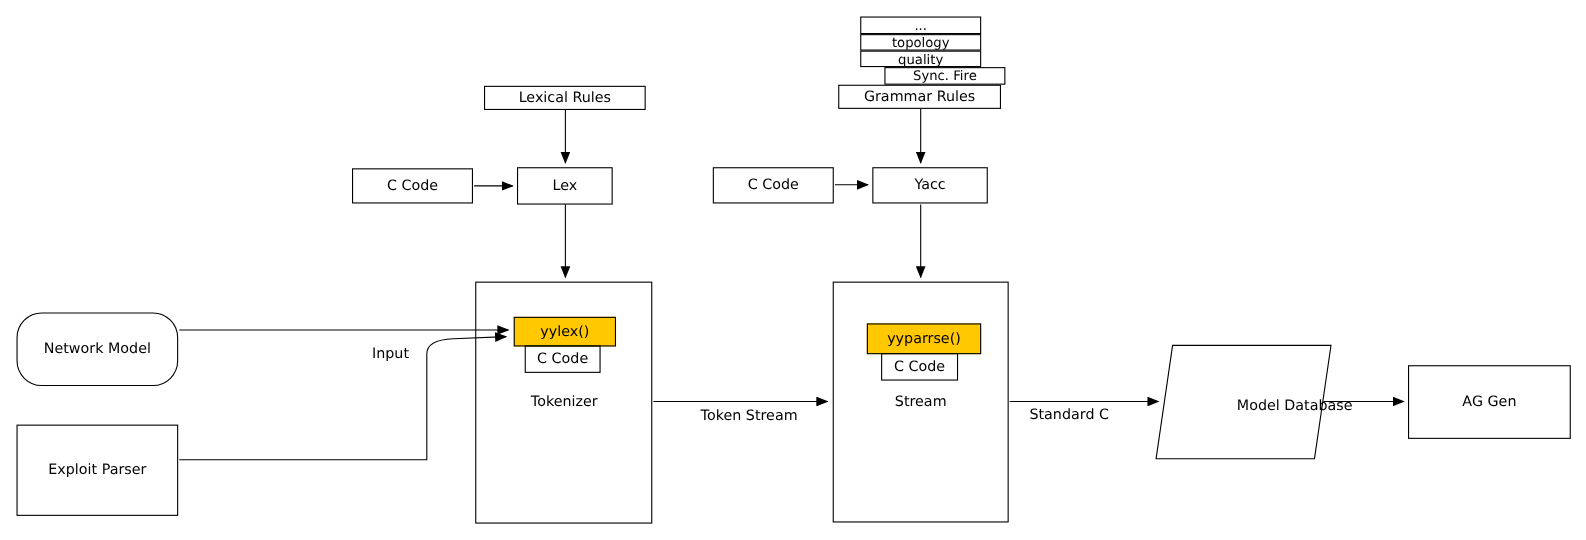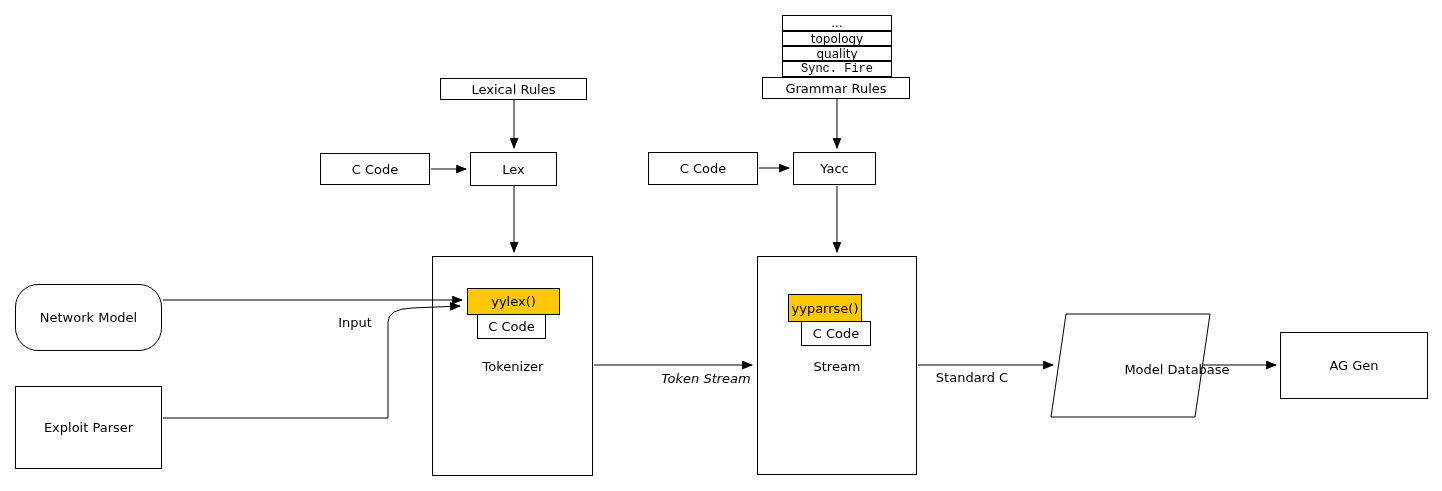--- a/index.html
+++ b/index.html
@@ -77,72 +77,72 @@
 
   <div class="box stack-row" style="left:782px; top:15px; width:110px; height:16px;">
     <span>...</span>
   </div>
   <div class="box stack-row" style="left:782px; top:31px; width:110px; height:15px;text-align:right;">
     <span>topology</span>
   </div>
   <div class="box stack-row" style="left:782px; top:46px; width:110px; height:15px;">
     <span>quality</span>
   </div>
-  <div class="box stack-row" style="left:782px; top:61px; width:110px; height:16px;font-family:Liberation Mono, monospace;">
+  <div class="box stack-row" style="left:804px; top:61px; width:110px; height:16px;">
     <span>Sync. Fire</span>
   </div>
   <div class="box" style="left:440px; top:78px; width:147px; height:22px;">
     <span>Lexical Rules</span>
   </div>
 
   <div class="box" style="left:762px; top:77px; width:148px; height:22px;">
     <span>Grammar Rules</span>
   </div>
   <div class="box" style="left:320px; top:153px; width:110px; height:32px;">
     <span>C Code</span>
   </div>
   <div class="box" style="left:470px; top:152px; width:87px; height:34px;text-align:right;">
     <span>Lex</span>
   </div>
 
   <div class="box" style="left:648px; top:152px; width:110px; height:33px;">
     <span>C Code</span>
   </div>
-  <div class="box" style="left:793px; top:152px; width:83px; height:33px;text-align:right;">
+  <div class="box" style="left:793px; top:152px; width:105px; height:33px;text-align:right;">
     <span>Yacc</span>
   </div>
 
   <div class="box" style="left:15px; top:284px; width:147px; height:67px;border-radius:23px;">
     <span>Network Model</span>
   </div>
   <div class="box" style="left:15px; top:386px; width:147px; height:83px;">
     <span>Exploit Parser</span>
   </div>
 
   <div class="box container-box" style="left:432px; top:256px; width:161px; height:220px;"></div>
   <div class="box fill-yellow" style="left:467px; top:288px; width:93px; height:27px;">
     <span>yylex()</span>
   </div>
   <div class="box" style="left:477px; top:314px; width:69px; height:25px;">
     <span>C Code</span>
   </div>
   <div class="label" style="left:513px; top:366px;">Tokenizer</div>
 
   <div class="box container-box" style="left:757px; top:256px; width:160px; height:219px;"></div>
-  <div class="box fill-yellow" style="left:788px; top:294px; width:74px; height:28px;">
+  <div class="box fill-yellow" style="left:788px; top:294px; width:104px; height:28px;">
     <span>yyparrse()</span>
   </div>
   <div class="box" style="left:801px; top:321px; width:70px; height:25px;">
     <span>C Code</span>
   </div>
   <div class="label" style="left:837px; top:366px;">Stream</div>
 
   <div class="label" style="left:1133px; top:369px;margin-left:44px;">Model Database</div>
 
   <div class="box" style="left:1280px; top:332px; width:148px; height:67px;">
     <span>AG Gen</span>
   </div>
 
   <div class="label" style="left:355px; top:322px;">Input</div>
-  <div class="label" style="left:706px; top:378px;font-style:italic;">Token Stream</div>
+  <div class="label" style="left:681px; top:378px;">Token Stream</div>
   <div class="label" style="left:972px; top:377px;">Standard C</div>
 
 </div>
 
 </body></html>

